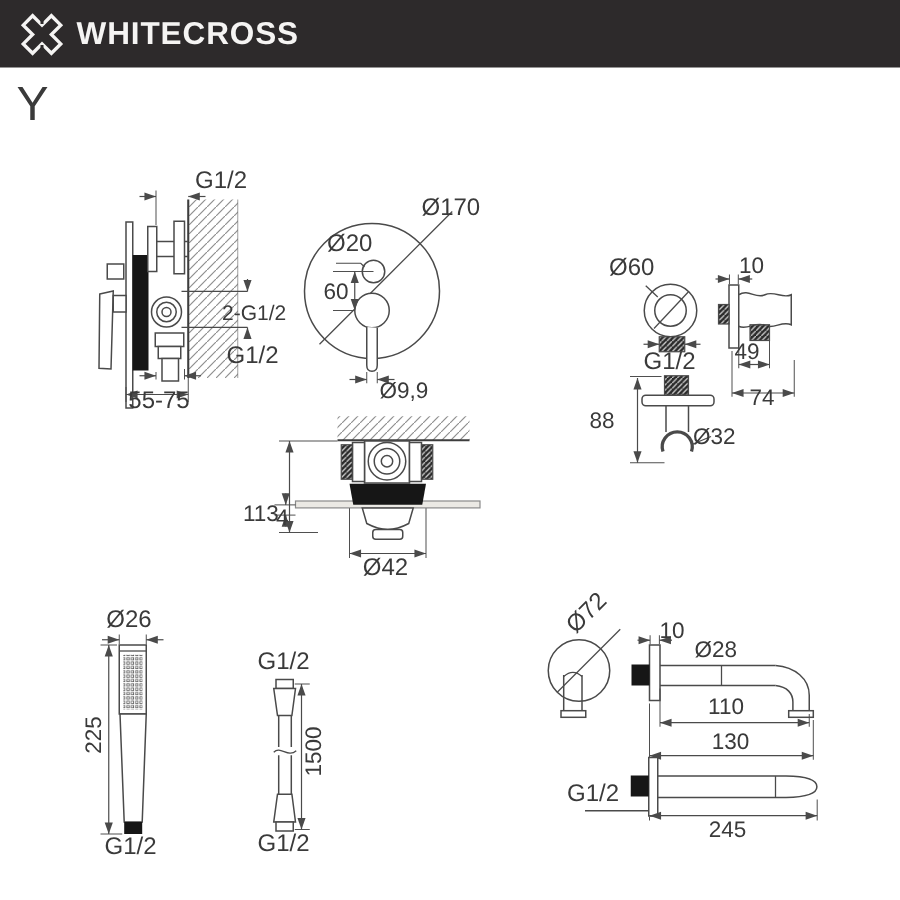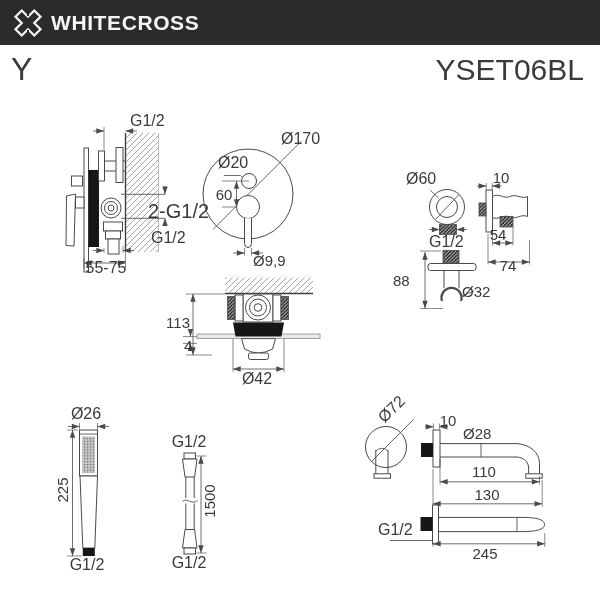--- a/index.html
+++ b/index.html
@@ -18,42 +18,41 @@
   .thin{stroke:#4a4a4a;stroke-width:0.65;fill:none;}
   .thick{stroke:#3d3d3d;stroke-width:1.4;fill:none;}
   .dim{stroke:#4a4a4a;stroke-width:0.8;fill:none;}
   .dk{fill:#161616;stroke:none;}
   .ht{fill:url(#hatchP);stroke:none;}
   .thr{stroke:#4a4a4a;stroke-width:0.8;fill:url(#thrP);}
   .spr{fill:url(#sprayP);stroke:none;}
   .pl{fill:#ebe9e4;stroke:#8a8a8a;stroke-width:0.8;}
   .lbl{position:absolute;font-size:15px;color:#3a3a3a;line-height:1.05;white-space:nowrap;z-index:2;}
   .fs16{font-size:16px;}
-  .fs14{font-size:20px;text-align:center;}
+  .fs14{font-size:14px;text-align:center;}
   .c{text-align:center;display:inline-block;}
-  .r{text-align:right;display:inline-block;}
+  .r{display:inline-block;margin-top:20px;}
   .r90{transform:rotate(-90deg);transform-origin:0 0;display:inline-block;}
   .r45{transform:rotate(-45deg);transform-origin:0 50%;display:inline-block;height:16px;}
 </style>
 </head>
 <body>
 
 <div class="page">
 
   <header class="hdr">
     <svg class="logo" width="30" height="30" viewBox="0 0 24 24">
       <path d="M12,7 L7,2 L2,7 L7,12 L2,17 L7,22 L12,17 L17,22 L22,17 L17,12 L22,7 L17,2 Z" fill="none" stroke="#f5f4f3" stroke-width="1.8" stroke-linejoin="miter"></path>
       <line x1="12" y1="2.6" x2="12" y2="6.4" stroke="#2d2a2b" stroke-width="1.6"></line>
       <line x1="12" y1="17.6" x2="12" y2="21.4" stroke="#2d2a2b" stroke-width="1.6"></line>
     </svg>
     <span class="brand">WHITECROSS</span>
   </header>
 
   <span class="series">Y</span>
-  <span class="model">YSET06BL</span>
 
   <svg class="tech" width="600" height="600" viewBox="0 0 600 600">
     <defs>
       <pattern id="hatchP" width="6" height="6" patternUnits="userSpaceOnUse">
         <path d="M0,6 L6,0" stroke="#8f8f8f" stroke-width="0.8"></path>
       </pattern>
       <pattern id="thrP" width="3.5" height="3.5" patternUnits="userSpaceOnUse">
         <rect width="3.5" height="3.5" fill="#2b2b2b"></rect>
         <path d="M0,3.5 L3.5,0" stroke="#cfcfcf" stroke-width="0.9"></path>
       </pattern>
@@ -261,21 +260,21 @@
   <span class="lbl fs16 c" style="left:84px;top:260px;width:44px">55-75</span>
 
   <span class="lbl fs16" style="left:281px;top:131px">Ø170</span>
   <span class="lbl fs16" style="left:218px;top:155px">Ø20</span>
   <span class="lbl c" style="left:215px;top:187px;width:18px">60</span>
   <span class="lbl" style="left:253px;top:253px">Ø9,9</span>
 
   <span class="lbl fs16" style="left:406px;top:171px">Ø60</span>
   <span class="lbl fs16" style="left:429px;top:234px">G1/2</span>
   <span class="lbl c" style="left:492px;top:170px;width:18px">10</span>
-  <span class="lbl c" style="left:487px;top:227px;width:22px">54</span>
+  <span class="lbl c" style="left:487px;top:227px;width:22px">49</span>
   <span class="lbl c" style="left:495px;top:258px;width:26px">74</span>
   <span class="lbl" style="left:393px;top:273px">88</span>
   <span class="lbl" style="left:462px;top:284px">Ø32</span>
 
   <span class="lbl r" style="left:162px;top:315px;width:28px">113</span>
   <span class="lbl" style="left:184px;top:338px">4</span>
   <span class="lbl fs16 c" style="left:232px;top:371px;width:50px">Ø42</span>
 
   <span class="lbl fs16 c" style="left:66px;top:406px;width:40px">Ø26</span>
   <span class="lbl r90 c" style="left:55px;top:506px;width:32px">225</span>

